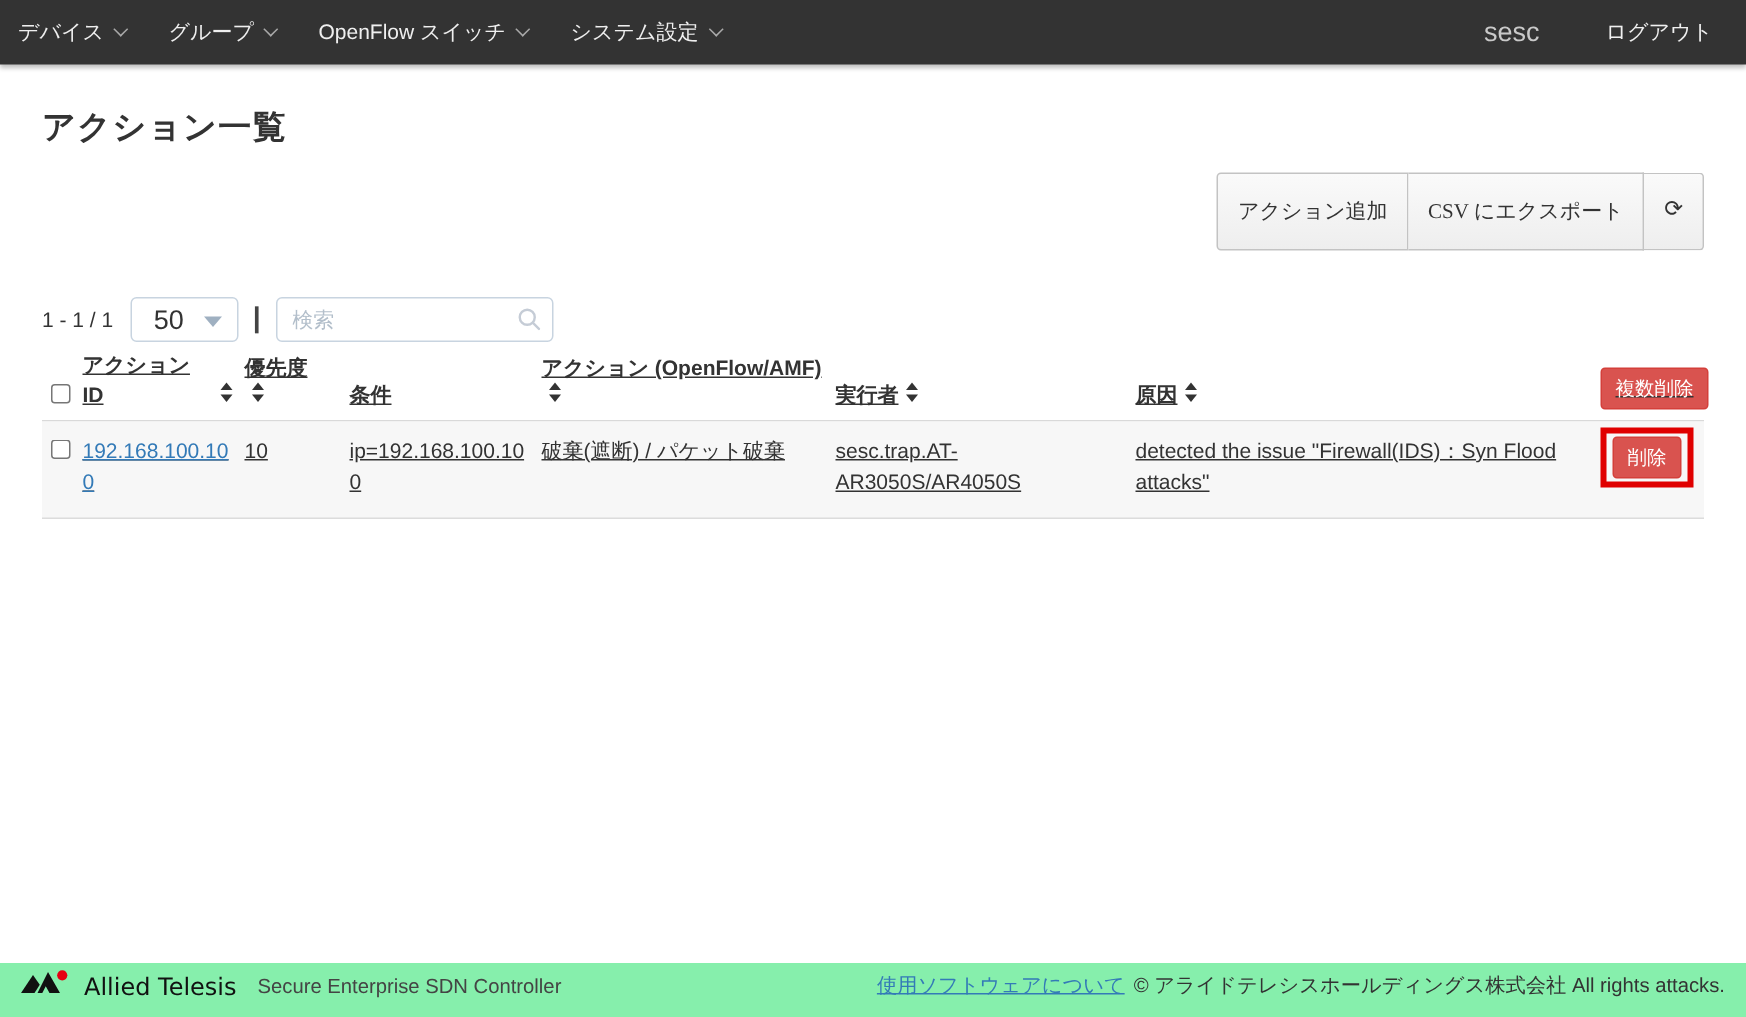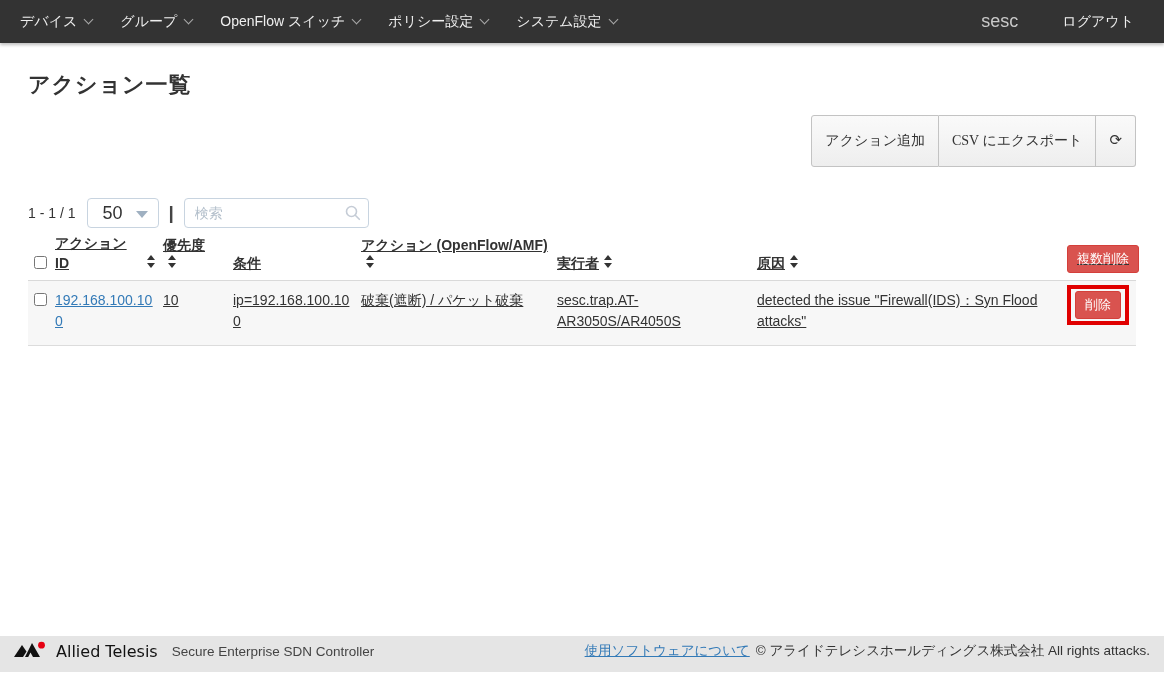--- a/index.html
+++ b/index.html
@@ -1,21 +1,21 @@
 <!DOCTYPE html>
 <html lang="ja"><head>
 <meta charset="utf-8">
 <style>
   * { margin:0; padding:0; box-sizing:border-box; }
   html,body { width:1164px; height:678px; overflow:hidden; background:#fff;
     font-family:"Liberation Sans","DejaVu Sans",sans-serif; color:#333; }
 
   
   .navbar { height:43px; background:#333333; display:flex; align-items:center;
-    padding:0 20px; box-shadow:0 2px 3px rgba(0,0,0,.25); position:relative; z-index:5; }
+    padding:0 12px; box-shadow:0 2px 3px rgba(0,0,0,.25); position:relative; z-index:5; }
   .nav-item { display:flex; align-items:center; gap:8px; color:#efefef; font-size:14px;
     padding:0 14px; height:43px; cursor:pointer; }
   .nav-item:first-child { padding-left:0; }
   .chev { width:7px; height:7px; border-right:1.5px solid #a9a9a9; border-bottom:1.5px solid #a9a9a9;
     transform:rotate(45deg); margin-top:-4px; display:inline-block; }
   .nav-right { margin-left:auto; display:flex; align-items:center; gap:44px; }
   .nav-user { color:#c9c9c9; font-size:18px; }
   .nav-logout { color:#efefef; font-size:14px; cursor:pointer; padding-right:10px; }
 
   
@@ -64,21 +64,21 @@
 
   .trow { background:#f7f7f7; border-bottom:1px solid #dcdcdc; padding:9px 0 13px; align-items:start; }
   .td { font-size:14px; color:#333; padding-right:10px; line-height:21px; word-wrap:break-word; }
   .td a { color:#337ab7; text-decoration:underline; }
   .cbx { width:13px; height:13px; margin-left:6px; margin-top:3px; cursor:pointer; }
   .thead .cbx { margin-bottom:4px; }
   .td-ops { display:flex; justify-content:flex-start; }
   .annotation-box { border:4px solid #e00000; padding:2px 4px; display:inline-block; margin-top:-5px; }
 
   
-  .footer { position:absolute; left:0; bottom:6px; width:1164px; height:36px; background:#e5e5e5;
+  .footer { position:absolute; left:0; bottom:0; width:1164px; height:36px; background:#86efac;
     display:flex; align-items:center; padding:0 14px 6px 14px; }
   .brand-wrap { display:flex; align-items:center; gap:6px; }
   .brand-name { font-size:16px; color:#111; font-family:"DejaVu Sans",sans-serif; letter-spacing:0px; }
   .product-name { font-size:13.5px; color:#444; margin-left:8px; }
   .footer-right { margin-left:auto; display:flex; align-items:center; gap:6px; font-size:13.5px; }
   .footer-right a { color:#337ab7; text-decoration:underline; }
   .copyright { color:#333; }
 </style>
 </head>
 <body>
@@ -87,24 +87,20 @@
   <div class="nav-item">
     <span>デバイス</span>
     <span class="chev"></span>
   </div>
   <div class="nav-item">
     <span>グループ</span>
     <span class="chev"></span>
   </div>
   <div class="nav-item">
     <span>OpenFlow スイッチ</span>
-    <span class="chev"></span>
-  </div>
-  <div class="nav-item">
-    <span>ポリシー設定</span>
     <span class="chev"></span>
   </div>
   <div class="nav-item">
     <span>システム設定</span>
     <span class="chev"></span>
   </div>
   <div class="nav-right">
     <span class="nav-user">sesc</span>
     <span class="nav-logout">ログアウト</span>
   </div>

